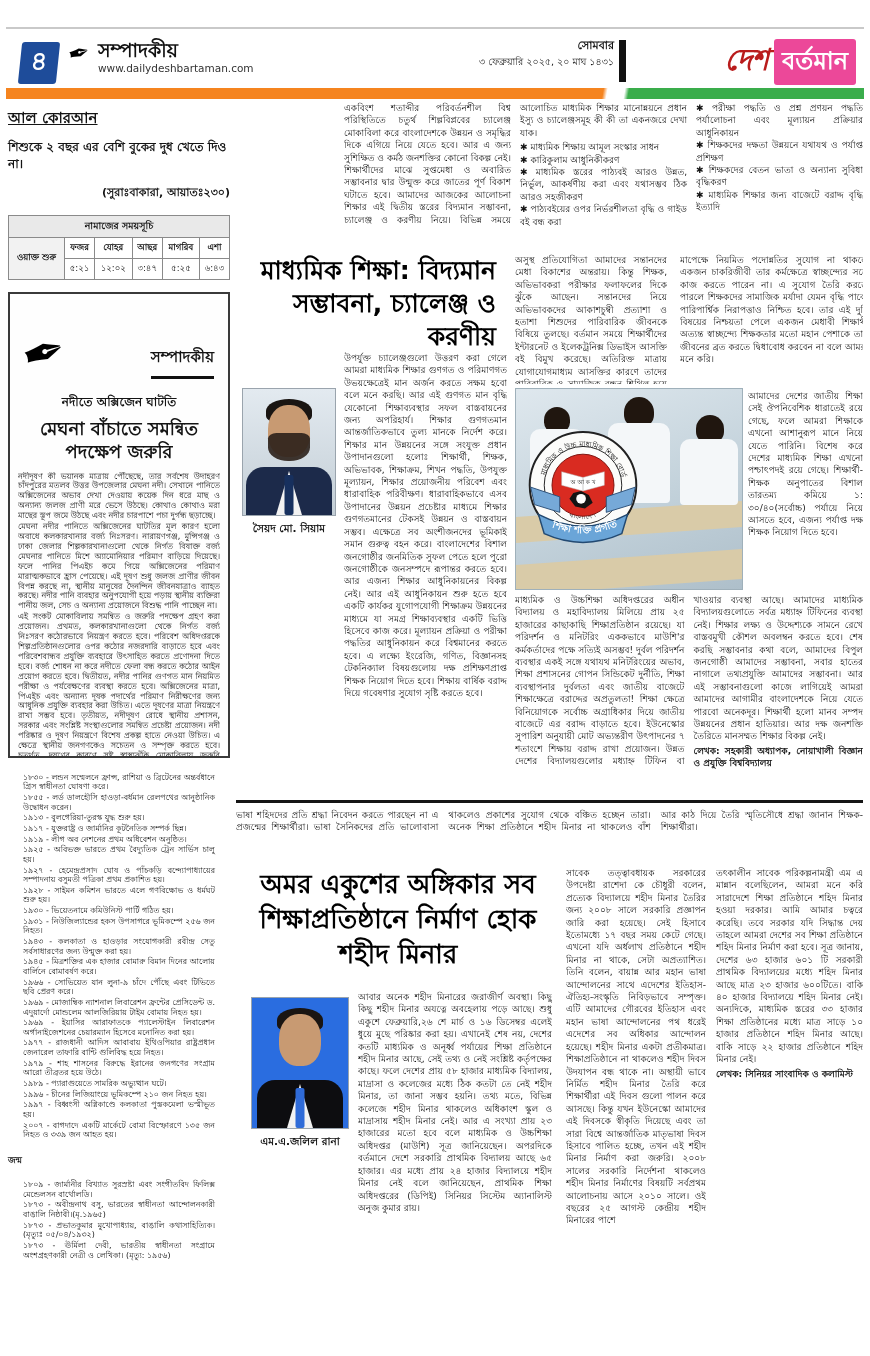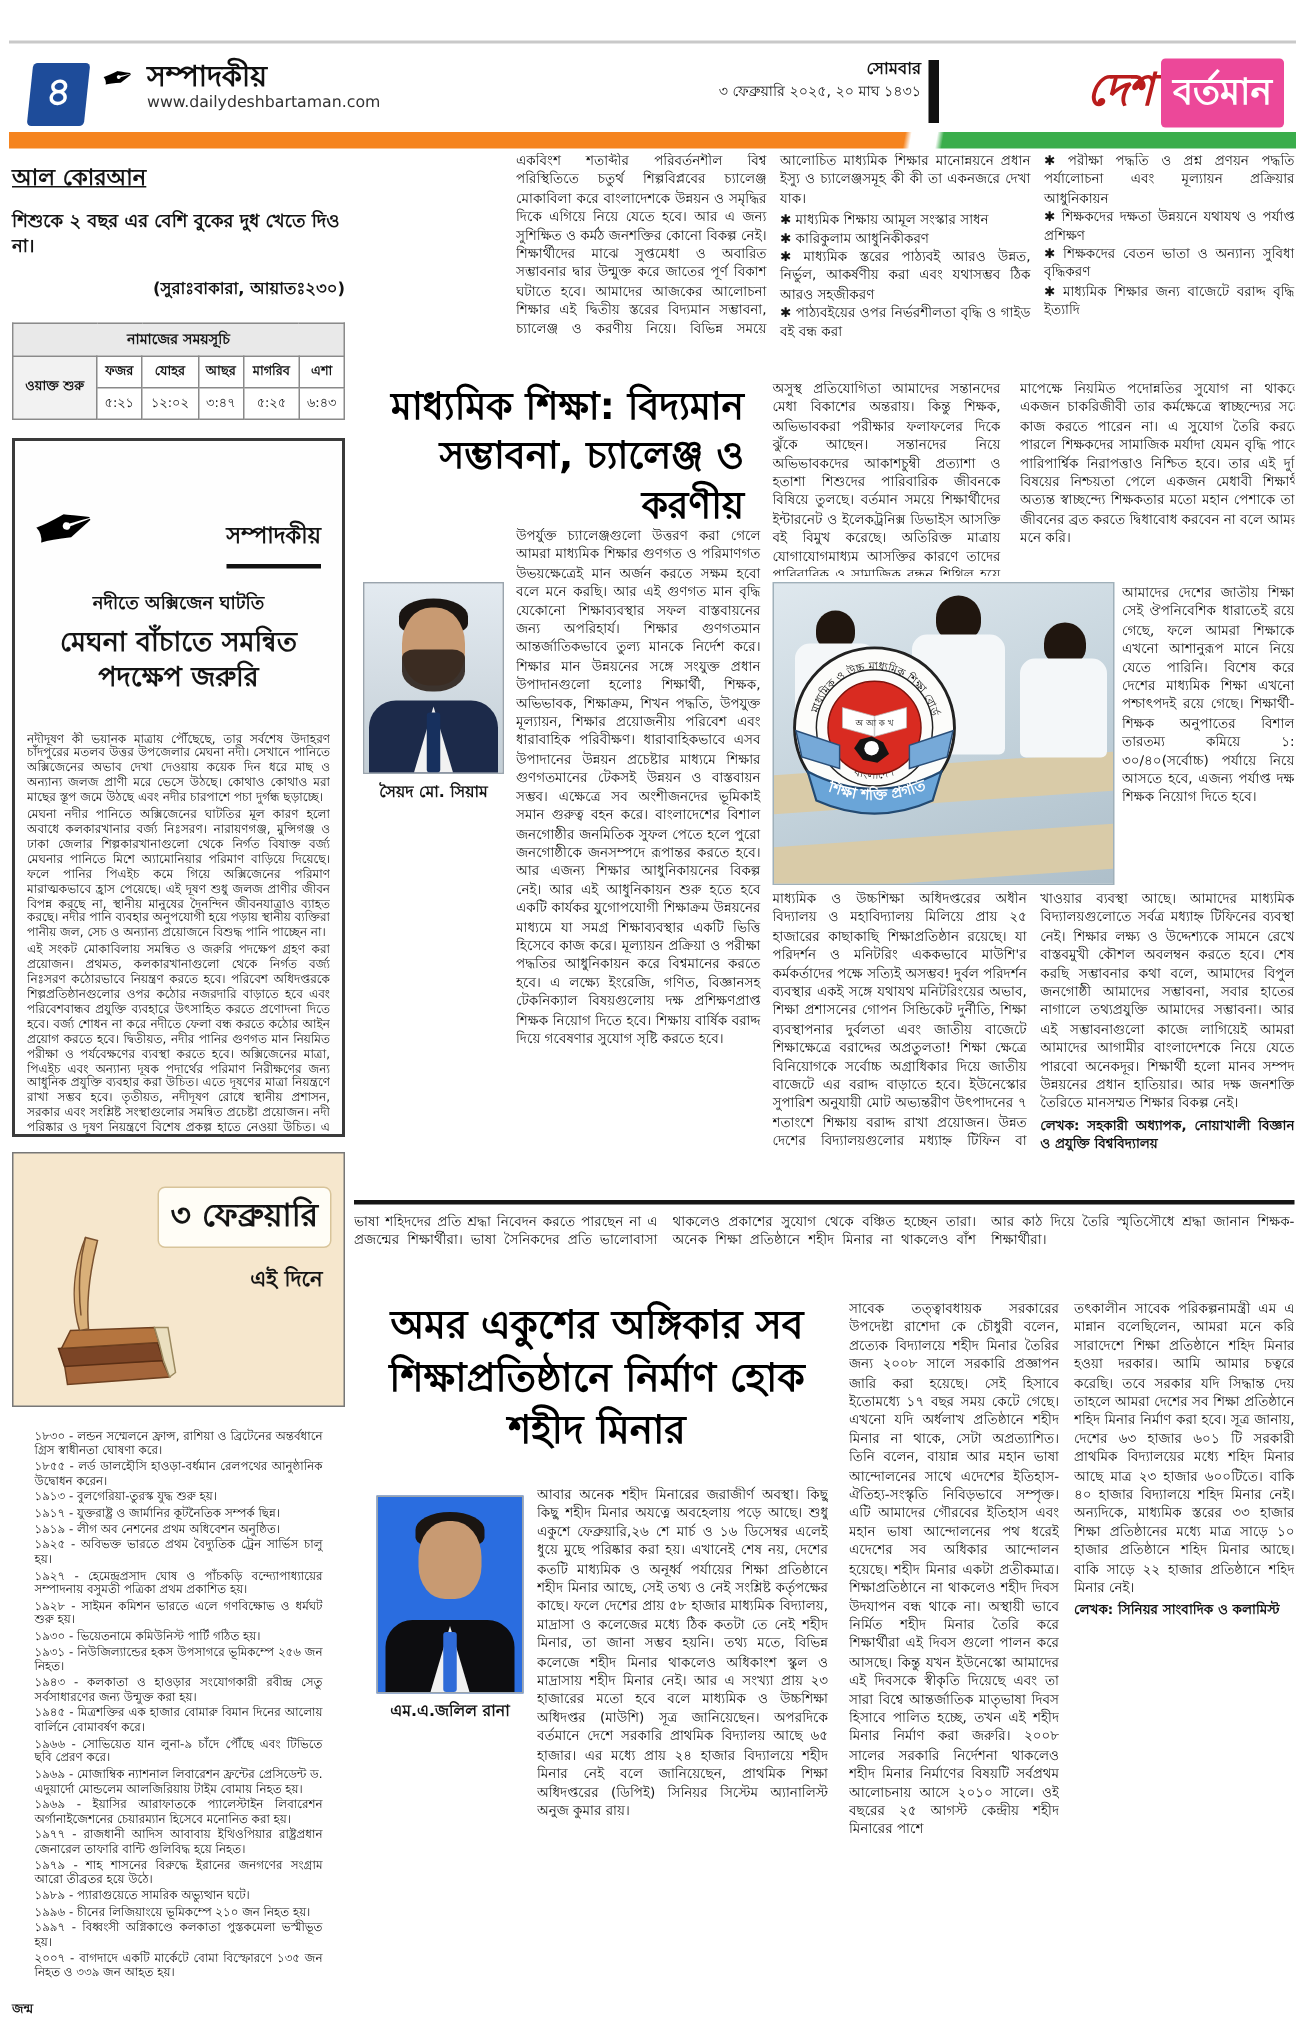--- a/index.html
+++ b/index.html
@@ -31,21 +31,21 @@
   .ptable{width:100%;border-collapse:collapse;margin-top:12px;font-size:8.6px;}
   .ptable th,.ptable td{border:1px solid #8a8a8a;text-align:center;padding:3px 1px;}
   .ptable .ttl{background:#e9e9e9;font-weight:bold;font-size:9.5px;}
   .ptable .lbl{background:#f2f2f2;font-weight:bold;}
   .edit-box{border:2px solid #3a3a3a;background:#fefefe;margin-top:12px;padding:7px 8px;height:448px;overflow:hidden;}
   .edit-art{display:flex;align-items:flex-end;height:78px;}
   .edit-pen{font-size:52px;transform:rotate(-18deg);line-height:1;color:#000;margin-left:4px;}
   .edit-name{margin-left:auto;margin-right:6px;font-size:15px;font-weight:bold;
              border-bottom:3px solid #111;padding-bottom:6px;}
   .edit-kicker{text-align:center;font-size:12px;font-weight:bold;margin-top:14px;}
-  .edit-head{text-align:center;font-size:18px;font-weight:bold;line-height:1.3;margin:4px 0 24px;}
+  .edit-head{text-align:center;font-size:18px;font-weight:bold;line-height:1.3;margin:4px 0 8px;}
   .edit-body{font-size:8px;line-height:1.24;text-align:justify;max-height:286px;overflow:hidden;}
   .edit-body p{margin:0 0 1px;text-indent:0;}
   .feb-box{margin-top:10px;border:1.5px solid #777;background:#f6e7cd;height:168px;position:relative;overflow:hidden;}
   .feb-illu{position:absolute;left:4px;bottom:2px;}
   .feb-date{position:absolute;right:8px;top:22px;background:#fffdf6;border:1px solid #d8c49a;
             border-radius:5px;padding:2px 8px;font-size:21px;font-weight:bold;}
   .feb-sub{position:absolute;right:14px;top:72px;font-size:14px;font-weight:bold;}
   .tday{margin-top:10px;font-size:7.9px;line-height:1.22;text-align:justify;}
   .tday ul{margin:15px;padding:0;list-style:none;}
   .tday li{margin:0 0 1px;}
@@ -170,32 +170,20 @@
       <div class="edit-kicker">নদীতে অক্সিজেন ঘাটতি</div>
       <div class="edit-head">মেঘনা বাঁচাতে সমন্বিত পদক্ষেপ জরুরি</div>
       <div class="edit-body">
         <p>নদীদূষণ কী ভয়ানক মাত্রায় পৌঁছেছে, তার সর্বশেষ উদাহরণ চাঁদপুরের মতলব উত্তর উপজেলার মেঘনা নদী। সেখানে পানিতে অক্সিজেনের অভাব দেখা দেওয়ায় কয়েক দিন ধরে মাছ ও অন্যান্য জলজ প্রাণী মরে ভেসে উঠছে। কোথাও কোথাও মরা মাছের স্তূপ জমে উঠছে এবং নদীর চারপাশে পচা দুর্গন্ধ ছড়াচ্ছে।</p>
         <p>মেঘনা নদীর পানিতে অক্সিজেনের ঘাটতির মূল কারণ হলো অবাধে কলকারখানার বর্জ্য নিঃসরণ। নারায়ণগঞ্জ, মুন্সিগঞ্জ ও ঢাকা জেলার শিল্পকারখানাগুলো থেকে নির্গত বিষাক্ত বর্জ্য মেঘনার পানিতে মিশে অ্যামোনিয়ার পরিমাণ বাড়িয়ে দিয়েছে। ফলে পানির পিএইচ কমে গিয়ে অক্সিজেনের পরিমাণ মারাত্মকভাবে হ্রাস পেয়েছে। এই দূষণ শুধু জলজ প্রাণীর জীবন বিপন্ন করছে না, স্থানীয় মানুষের দৈনন্দিন জীবনযাত্রাও ব্যাহত করছে। নদীর পানি ব্যবহার অনুপযোগী হয়ে পড়ায় স্থানীয় ব্যক্তিরা পানীয় জল, সেচ ও অন্যান্য প্রয়োজনে বিশুদ্ধ পানি পাচ্ছেন না।</p>
         <p>এই সংকট মোকাবিলায় সমন্বিত ও জরুরি পদক্ষেপ গ্রহণ করা প্রয়োজন। প্রথমত, কলকারখানাগুলো থেকে নির্গত বর্জ্য নিঃসরণ কঠোরভাবে নিয়ন্ত্রণ করতে হবে। পরিবেশ অধিদপ্তরকে শিল্পপ্রতিষ্ঠানগুলোর ওপর কঠোর নজরদারি বাড়াতে হবে এবং পরিবেশবান্ধব প্রযুক্তি ব্যবহারে উৎসাহিত করতে প্রণোদনা দিতে হবে। বর্জ্য শোধন না করে নদীতে ফেলা বন্ধ করতে কঠোর আইন প্রয়োগ করতে হবে। দ্বিতীয়ত, নদীর পানির গুণগত মান নিয়মিত পরীক্ষা ও পর্যবেক্ষণের ব্যবস্থা করতে হবে। অক্সিজেনের মাত্রা, পিএইচ এবং অন্যান্য দূষক পদার্থের পরিমাণ নিরীক্ষণের জন্য আধুনিক প্রযুক্তি ব্যবহার করা উচিত। এতে দূষণের মাত্রা নিয়ন্ত্রণে রাখা সম্ভব হবে। তৃতীয়ত, নদীদূষণ রোধে স্থানীয় প্রশাসন, সরকার এবং সংশ্লিষ্ট সংস্থাগুলোর সমন্বিত প্রচেষ্টা প্রয়োজন। নদী পরিষ্কার ও দূষণ নিয়ন্ত্রণে বিশেষ প্রকল্প হাতে নেওয়া উচিত। এ ক্ষেত্রে স্থানীয় জনগণকেও সচেতন ও সম্পৃক্ত করতে হবে। চতুর্থত, দূষণের কারণে সৃষ্ট স্বাস্থ্যঝুঁকি মোকাবিলায় জরুরি স্বাস্থ্যসেবা প্রদানের ব্যবস্থা করতে হবে। নদীর আশপাশের এলাকায় মোবাইল মেডিকেল টিম পাঠিয়ে রোগীদের চিকিৎসাসেবা নিশ্চিত করতে হবে। জনগণের মধ্যে সচেতনতা বৃদ্ধি করে দূষিত পানি ব্যবহার থেকে বিরত রাখতে হবে।</p>
 
       </div>
     </div>
 
-    <div class="feb-box">
-      <svg class="feb-illu" width="120" height="120" viewBox="0 0 120 120">
-        <path d="M30 95 L95 92 L100 103 L32 108 Z" fill="#a4653a" stroke="#6d4020"></path>
-        <path d="M26 84 L92 80 L96 92 L30 96 Z" fill="#7c4526" stroke="#5a2f15"></path>
-        <path d="M34 72 L90 70 L93 80 L28 84 Z" fill="#b5753f" stroke="#6d4020"></path>
-        <path d="M90 70 L93 80 L96 92 L100 103 L104 100 L99 70 Z" fill="#eadfbf" stroke="#9c8a60"></path>
-        <path d="M44 10 C36 30 34 52 40 72 L46 71 C44 48 48 28 52 12 Z" fill="#d9b079" stroke="#7a5230"></path>
-        <path d="M44 10 C40 26 39 44 41 62" fill="none" stroke="#7a5230" stroke-width="1"></path>
-      </svg>
-      <div class="feb-date">৩ ফেব্রুয়ারি</div>
-      <div class="feb-sub">এই দিনে</div>
-    </div>
 
     <div class="tday">
       <ul>
         <li>১৮৩০ - লন্ডন সম্মেলনে ফ্রান্স, রাশিয়া ও ব্রিটেনের অন্তর্বধানে গ্রিস স্বাধীনতা ঘোষণা করে।</li>
         <li>১৮৫৫ - লর্ড ডালহৌসি হাওড়া-বর্ধমান রেলপথের আনুষ্ঠানিক উদ্বোধন করেন।</li>
         <li>১৯১৩ - বুলগেরিয়া-তুরস্ক যুদ্ধ শুরু হয়।</li>
         <li>১৯১৭ - যুক্তরাষ্ট্র ও জার্মানির কূটনৈতিক সম্পর্ক ছিন্ন।</li>
         <li>১৯১৯ - লীগ অব নেশনের প্রথম অধিবেশন অনুষ্ঠিত।</li>
         <li>১৯২৫ - অবিভক্ত ভারতে প্রথম বৈদ্যুতিক ট্রেন সার্ভিস চালু হয়।</li>
         <li>১৯২৭ - হেমেন্দ্রপ্রসাদ ঘোষ ও পাঁচকড়ি বন্দ্যোপাধ্যায়ের সম্পাদনায় বসুমতী পত্রিকা প্রথম প্রকাশিত হয়।</li>

